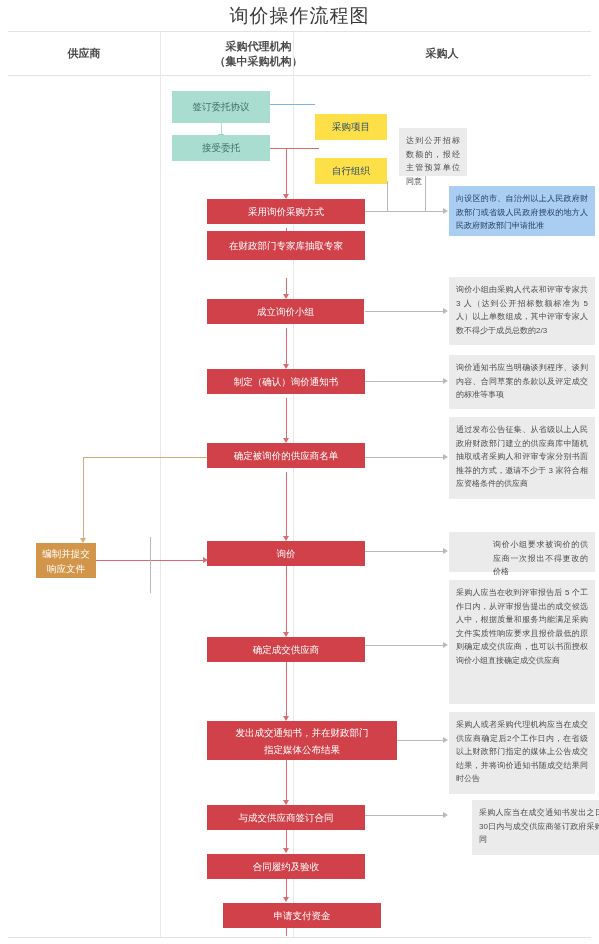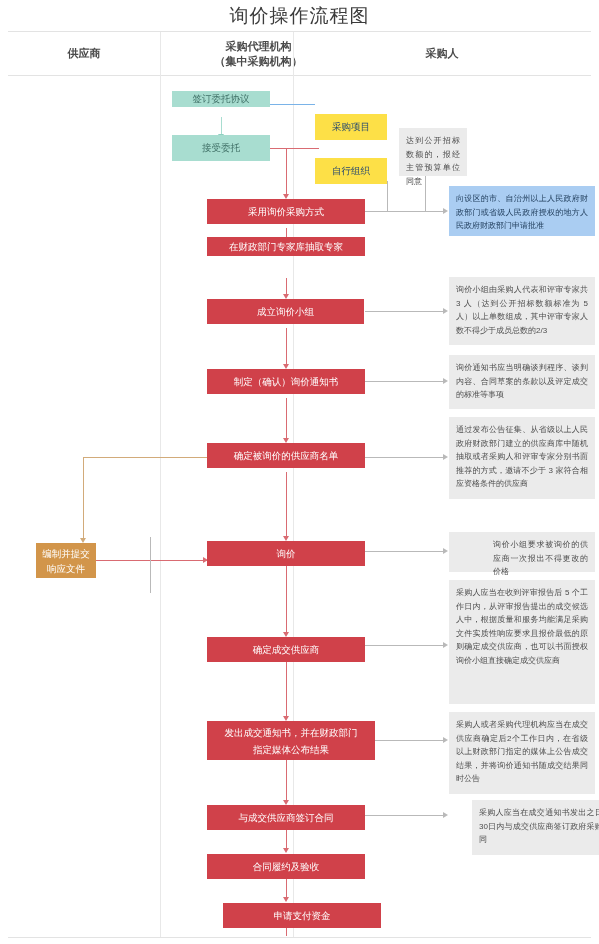--- a/index.html
+++ b/index.html
@@ -212,41 +212,41 @@
   <div class="arrow arr-right-grey" style="left:443px;top:642px;"></div>
 
   <div class="ln h grey-ln" style="left:365px;top:740px;width:79px;"></div>
   <div class="arrow arr-right-grey" style="left:443px;top:737px;"></div>
 
   <div class="ln h grey-ln" style="left:365px;top:815px;width:79px;"></div>
   <div class="arrow arr-right-grey" style="left:443px;top:812px;"></div>
 
   <div class="ln v grey-ln" style="left:150px;top:537px;height:56px;"></div>
 
-  <div class="node green" style="left:172px;top:91px;width:98px;height:16px;">
+  <div class="node green" style="left:172px;top:91px;width:98px;height:32px;">
     <span>签订委托协议</span>
   </div>
 
   <div class="node blue" style="left:315px;top:91px;width:72px;height:26px;">
     <span>采购项目</span>
   </div>
 
   <div class="node green" style="left:172px;top:135px;width:98px;height:26px;">
     <span>接受委托</span>
   </div>
 
   <div class="node blue" style="left:315px;top:135px;width:72px;height:26px;">
     <span>自行组织</span>
   </div>
 
   <div class="node red" style="left:207px;top:199px;width:158px;height:25px;">
     <span>采用询价采购方式</span>
   </div>
 
-  <div class="node red" style="left:207px;top:237px;width:158px;height:19px;">
+  <div class="node red" style="left:207px;top:231px;width:158px;height:29px;">
     <span>在财政部门专家库抽取专家</span>
   </div>
 
   <div class="node red" style="left:207px;top:299px;width:157px;height:25px;">
     <span>成立询价小组</span>
   </div>
 
   <div class="node red" style="left:207px;top:369px;width:158px;height:25px;">
     <span>制定（确认）询价通知书</span>
   </div>
@@ -261,21 +261,21 @@
   </div>
 
   <div class="node red" style="left:207px;top:541px;width:158px;height:25px;">
     <span>询价</span>
   </div>
 
   <div class="node red" style="left:207px;top:637px;width:158px;height:25px;">
     <span>确定成交供应商</span>
   </div>
 
-  <div class="node red" style="left:207px;top:721px;width:168px;height:39px;flex-direction:column;line-height:17px;">
+  <div class="node red" style="left:207px;top:721px;width:190px;height:39px;flex-direction:column;line-height:17px;">
     <span>发出成交通知书，并在财政部门</span>
     <span>指定媒体公布结果</span>
   </div>
 
   <div class="node red" style="left:207px;top:805px;width:158px;height:25px;">
     <span>与成交供应商签订合同</span>
   </div>
 
   <div class="node red" style="left:207px;top:854px;width:158px;height:25px;">
     <span>合同履约及验收</span>

